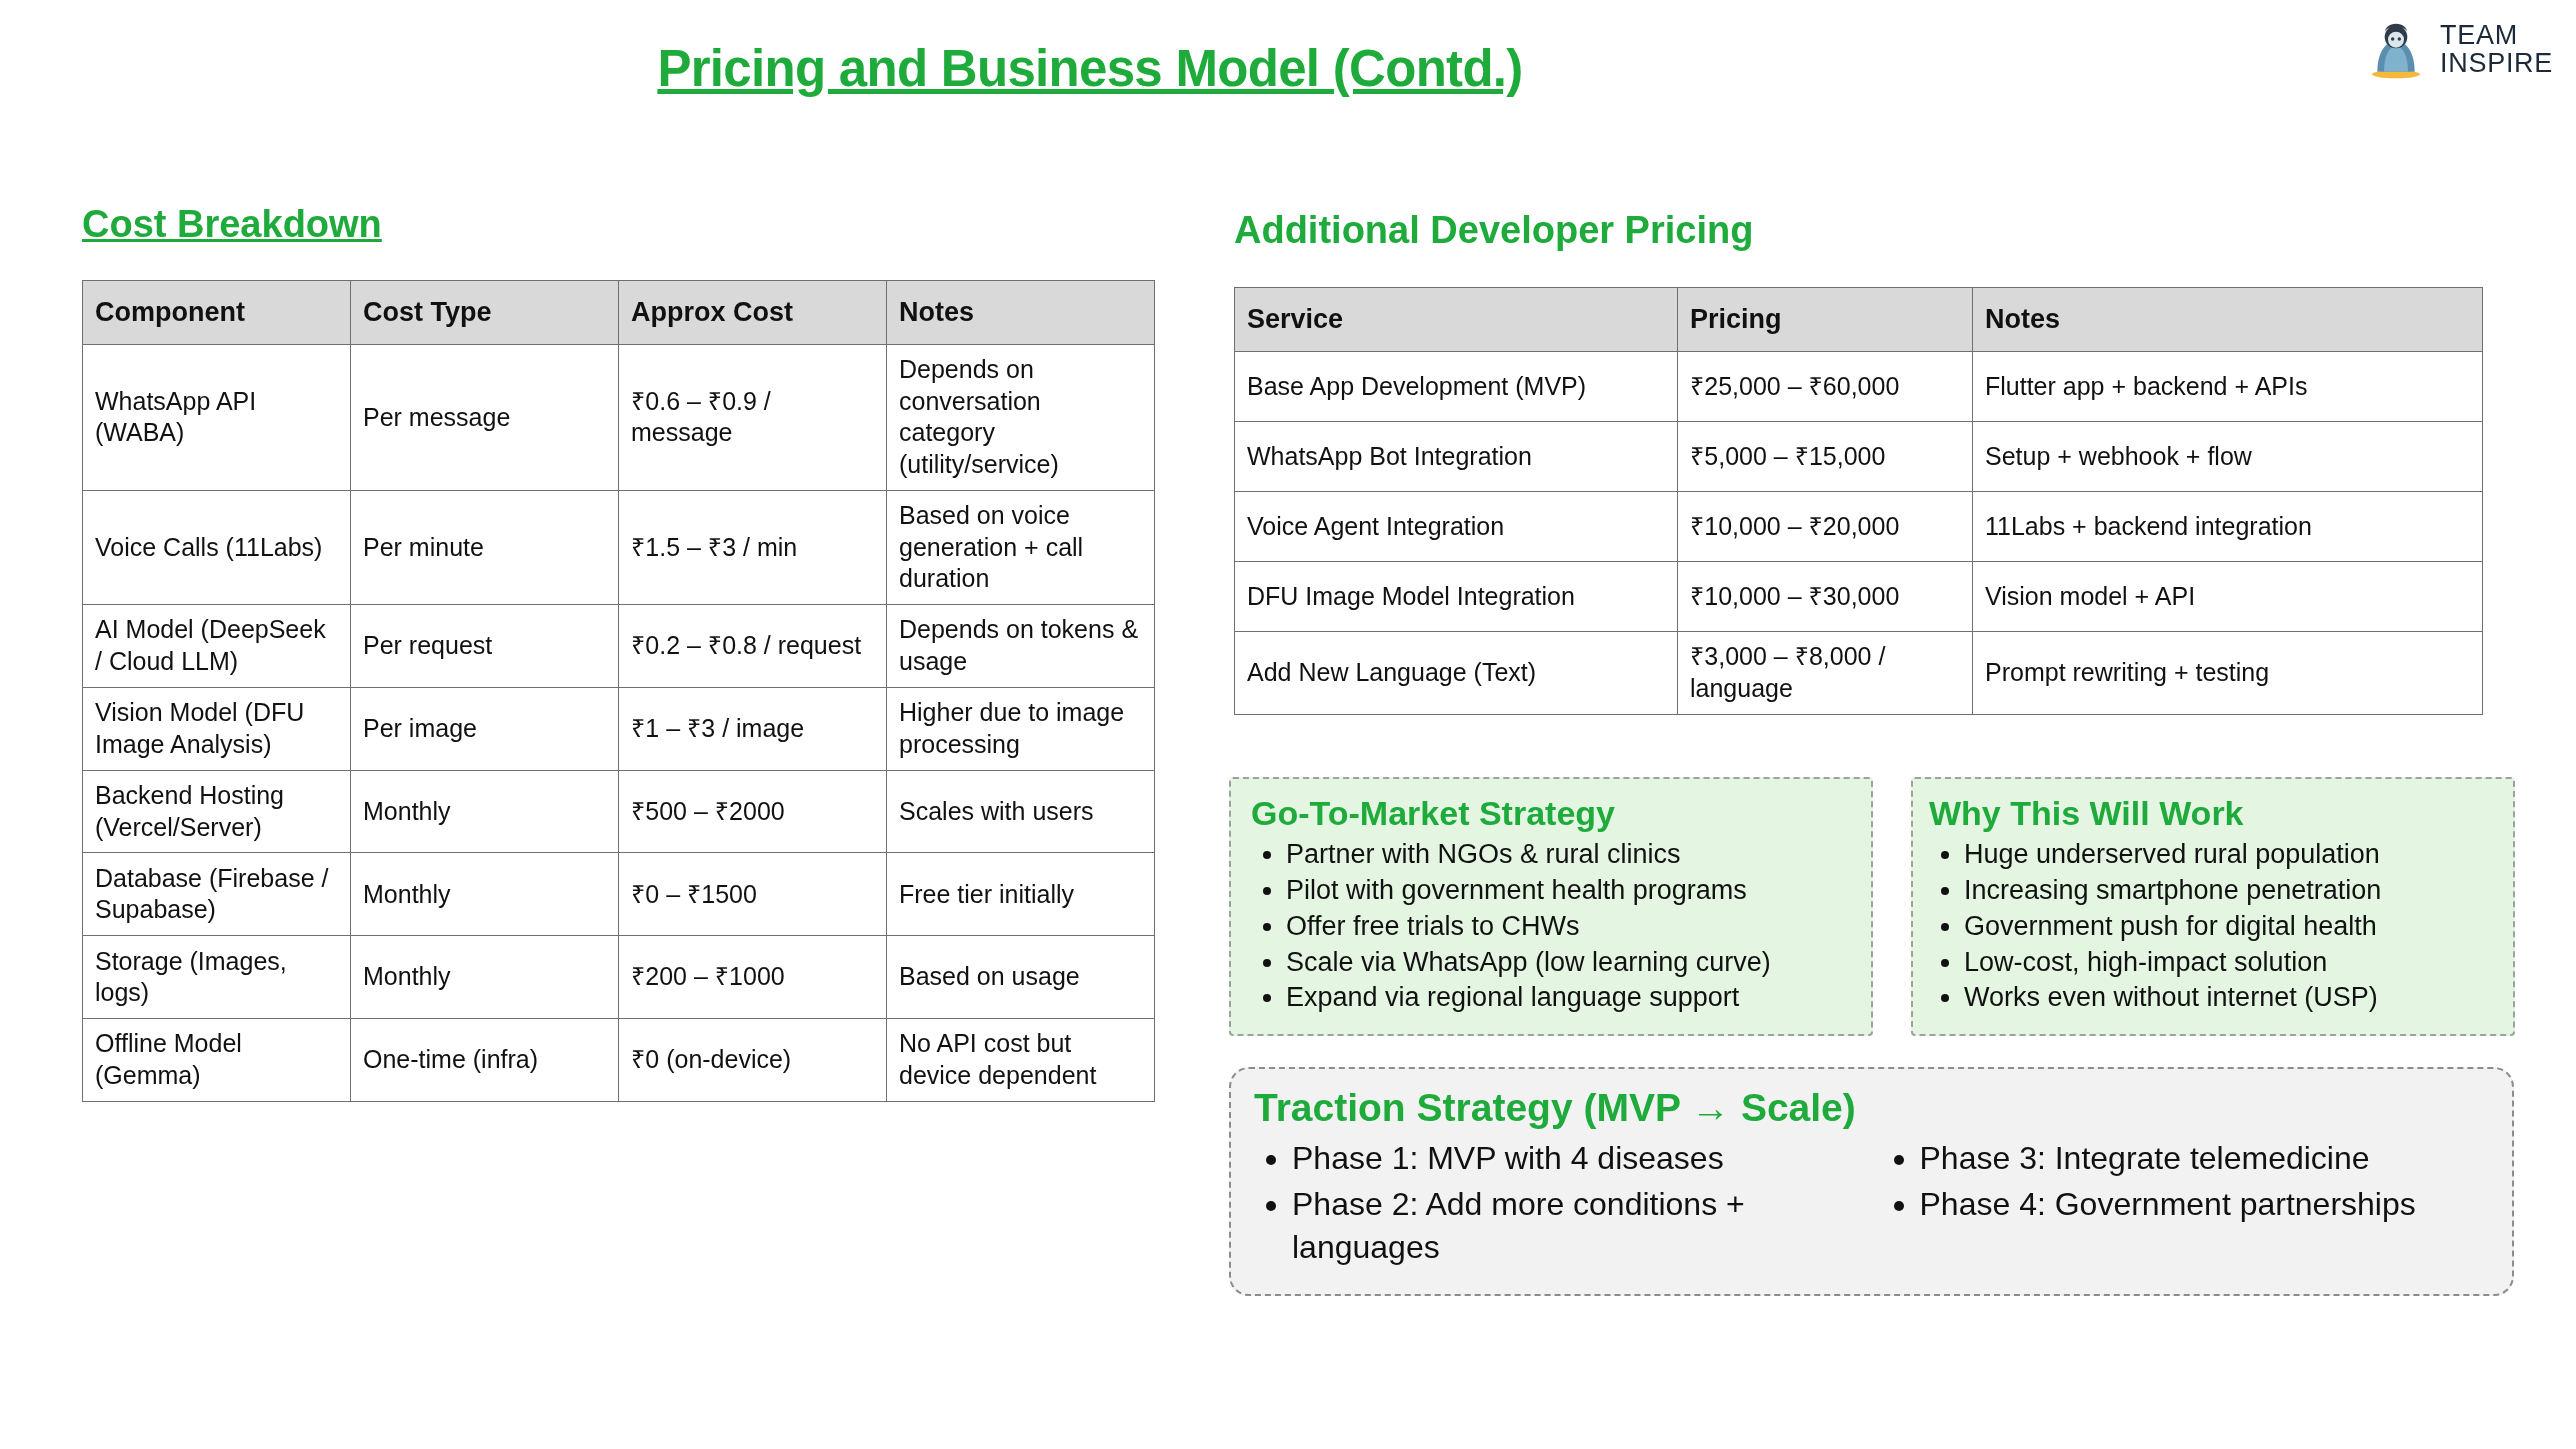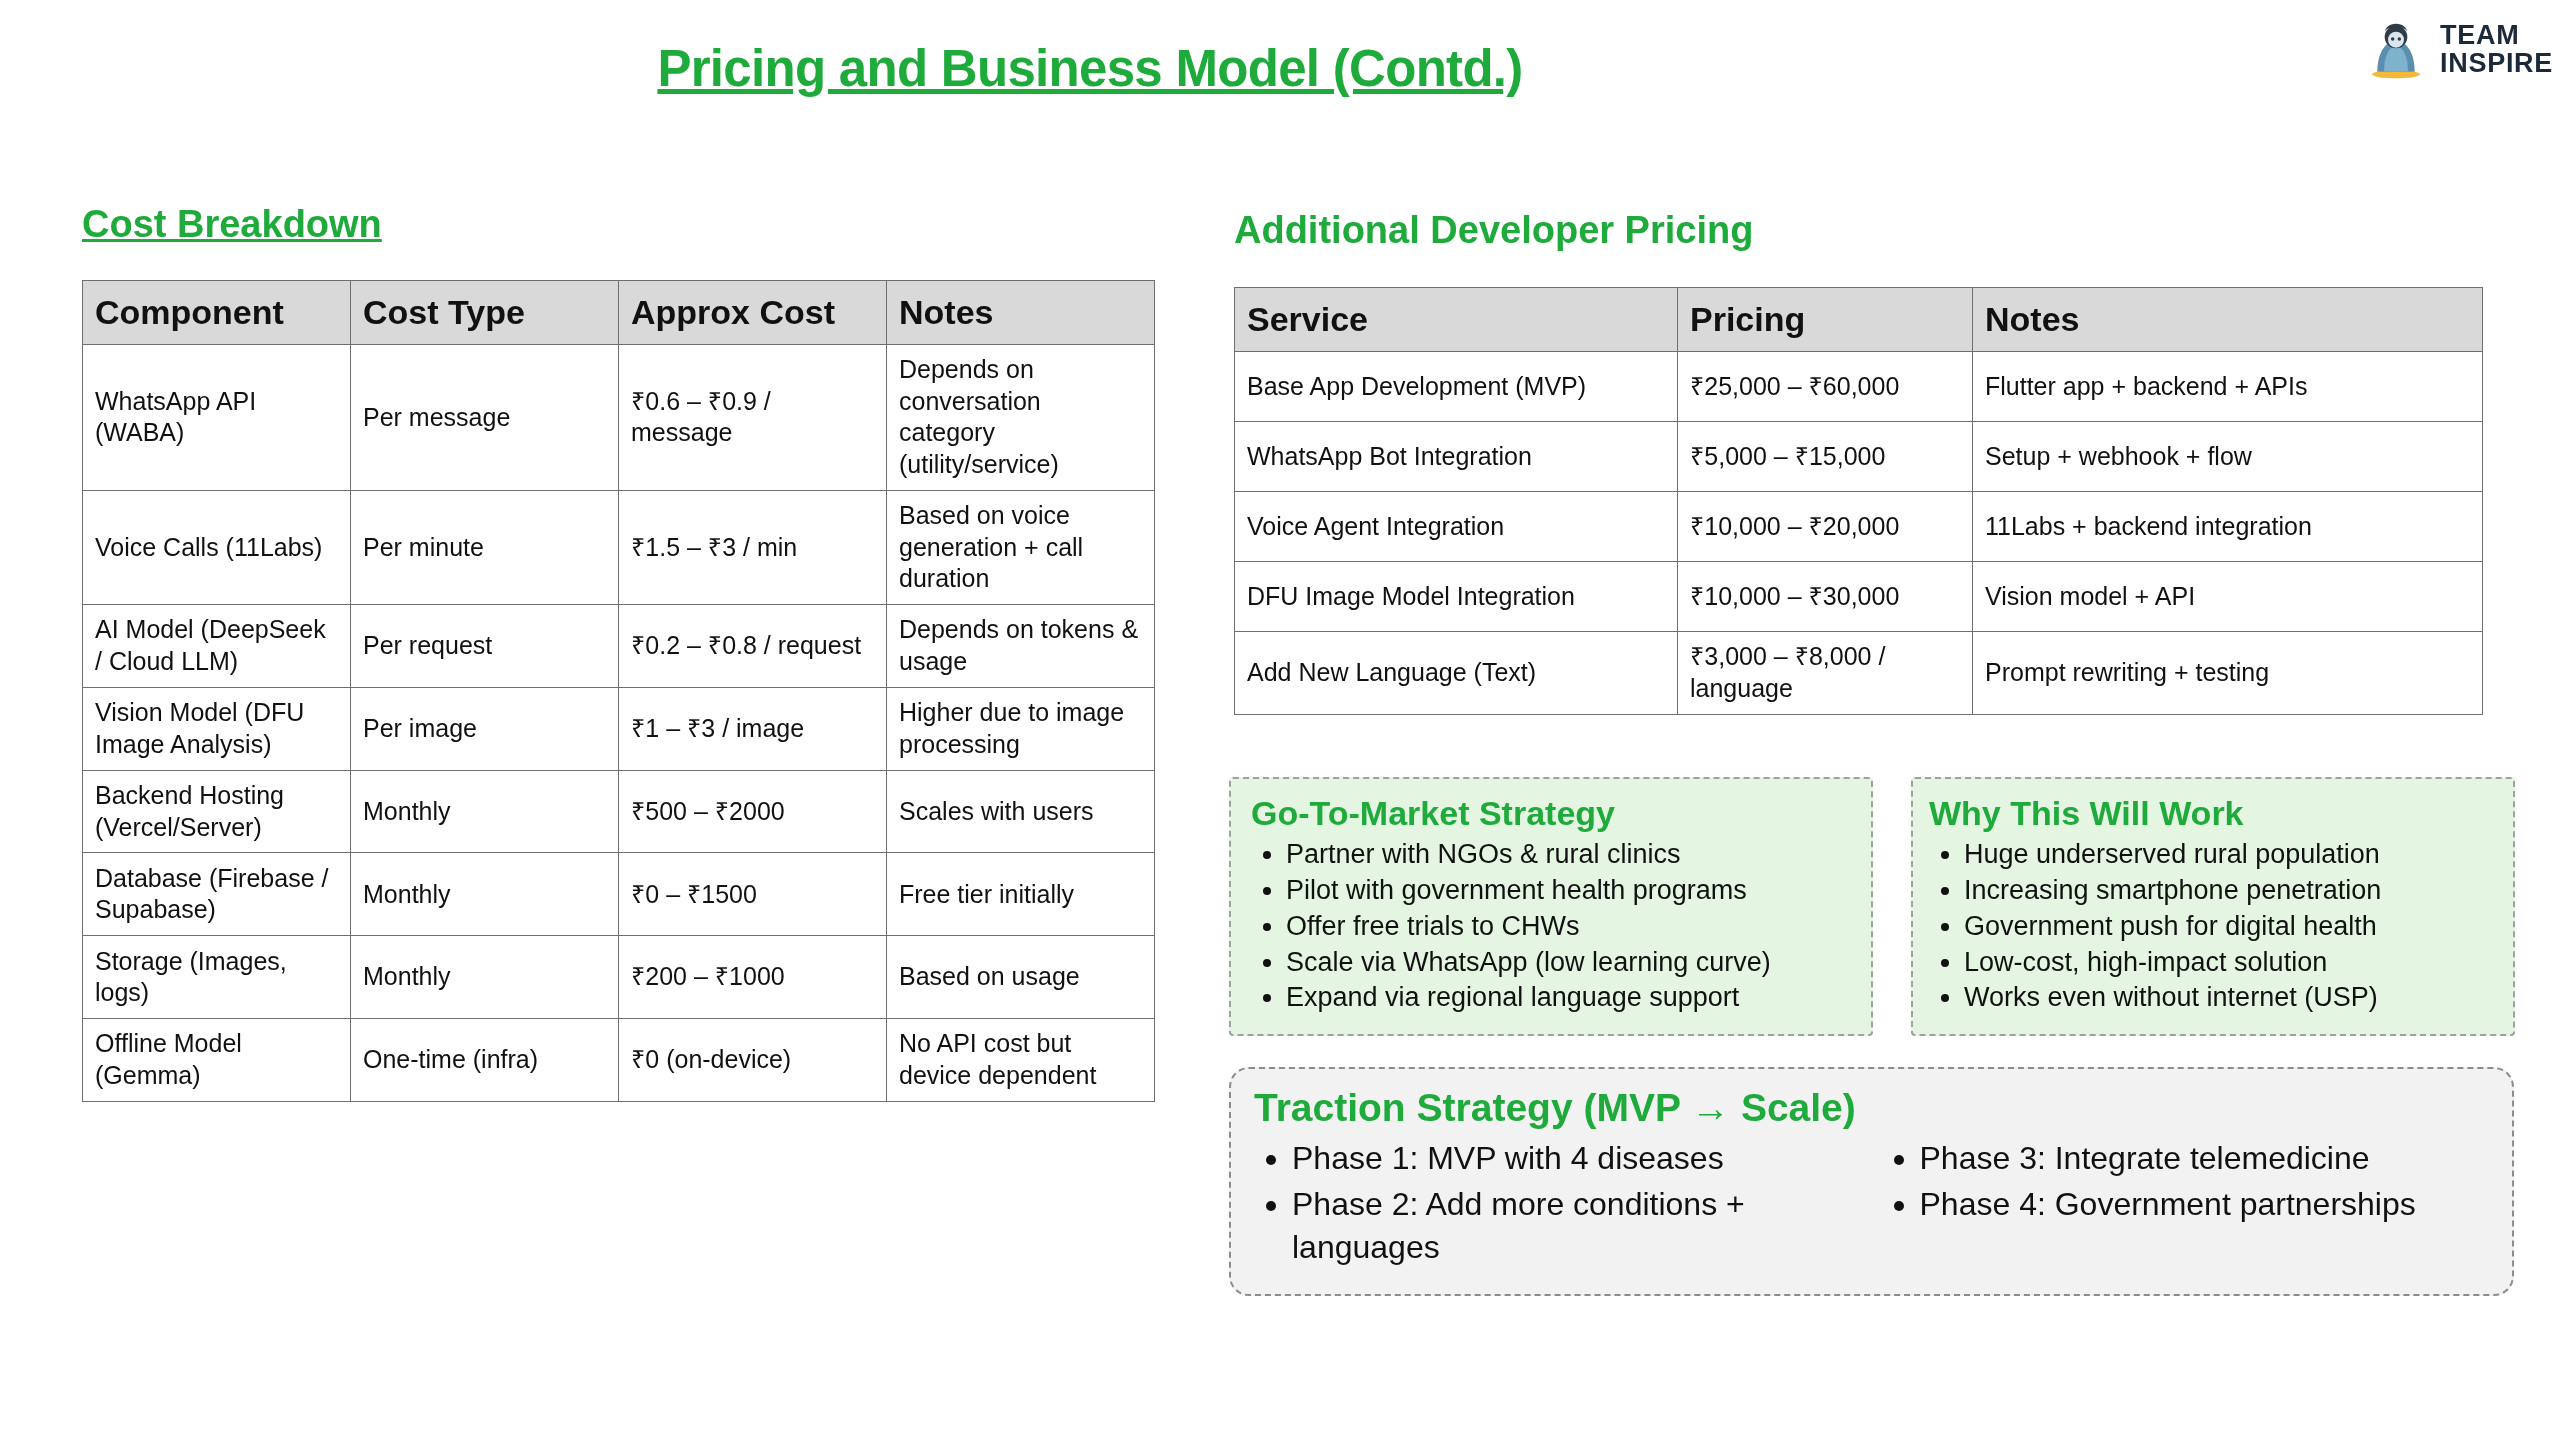--- a/index.html
+++ b/index.html
@@ -19,21 +19,21 @@
   .logo {
     position: absolute;
     top: 17.4px; right: 23px;
     display: flex; align-items: center; gap: 12px;
   }
   .logo-mark {
     width: 64px; height: 64px;
     position: relative;
   }
   .logo-text {
-    font-weight: bold;
+    font-weight: normal;
     font-size: 27px;
     line-height: 1.06;
     color: #1b2a3a;
     letter-spacing: 0.7px;
   }
   
   .slide-title {
     position: absolute;
     top: 39px; left: 0; width: 2180px;
     text-align: center;
@@ -63,21 +63,21 @@
     padding: 9.4px 12px;
     font-size: 25px;
     color: #111;
     vertical-align: middle;
     text-align: left;
     line-height: 1.26;
   }
   table th {
     background: #d9d9d9;
     font-weight: bold;
-    font-size: 34px;
+    font-size: 27px;
     height: 64px;
   }
   
   #cost-table { left: 82px; top: 280px; width: 1073px; }
   #cost-table col.c1 { width: 268px; }
   #cost-table col.c2 { width: 268px; }
   #cost-table col.c3 { width: 268px; }
   #cost-table col.c4 { width: 268px; }
   #cost-table td { height: 82px; }
   

